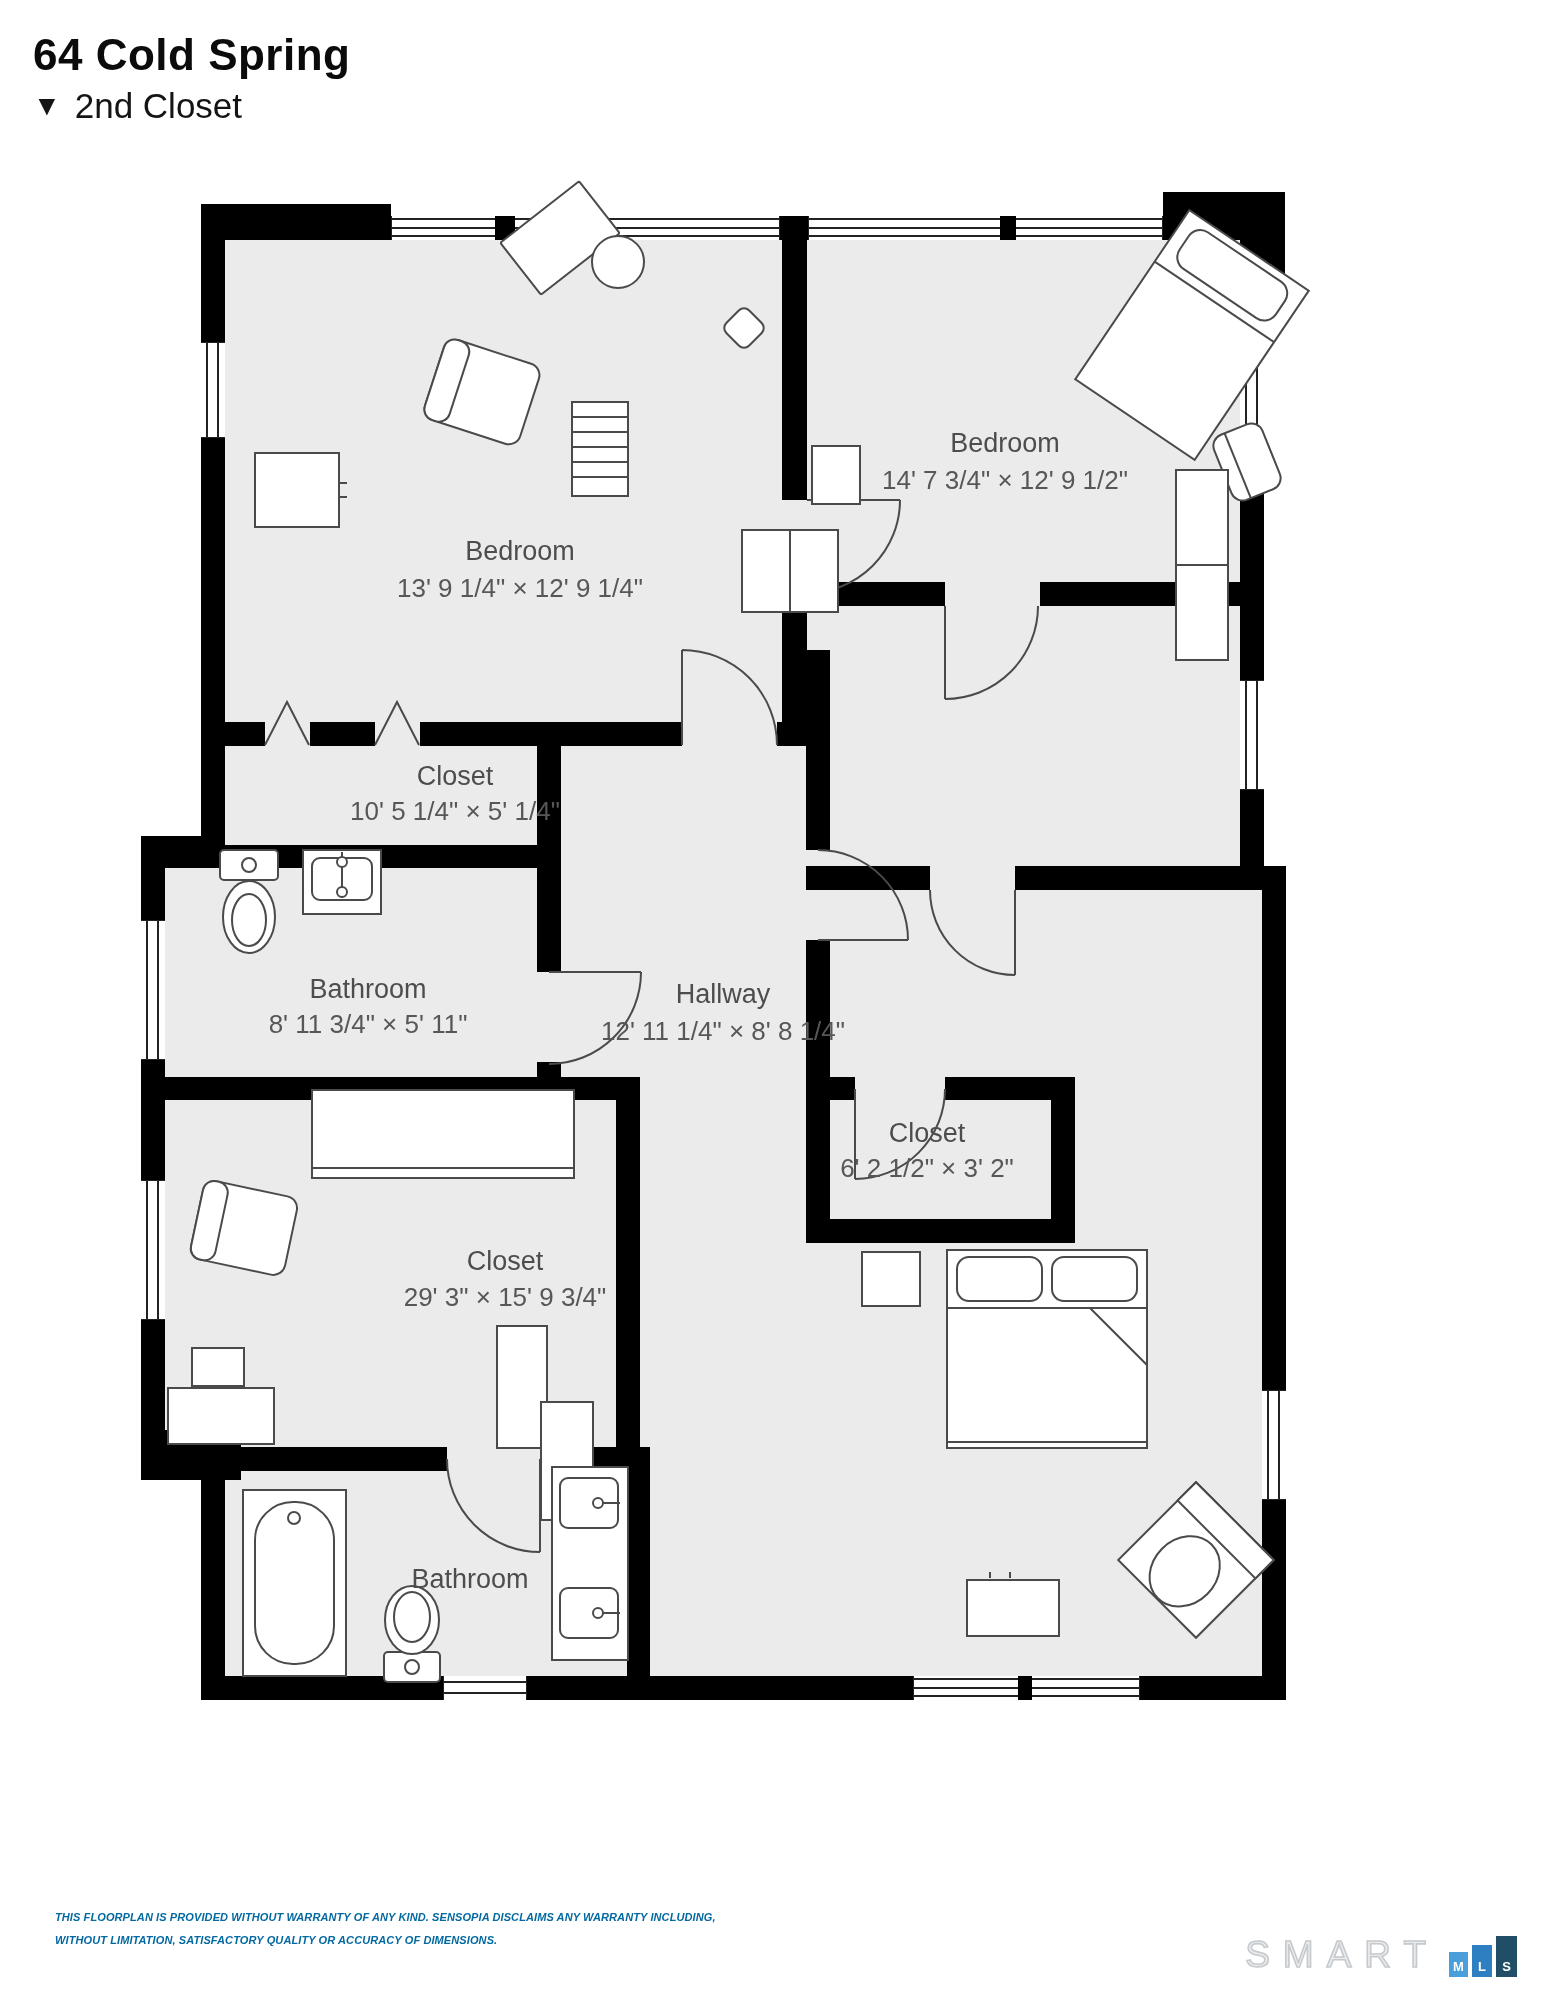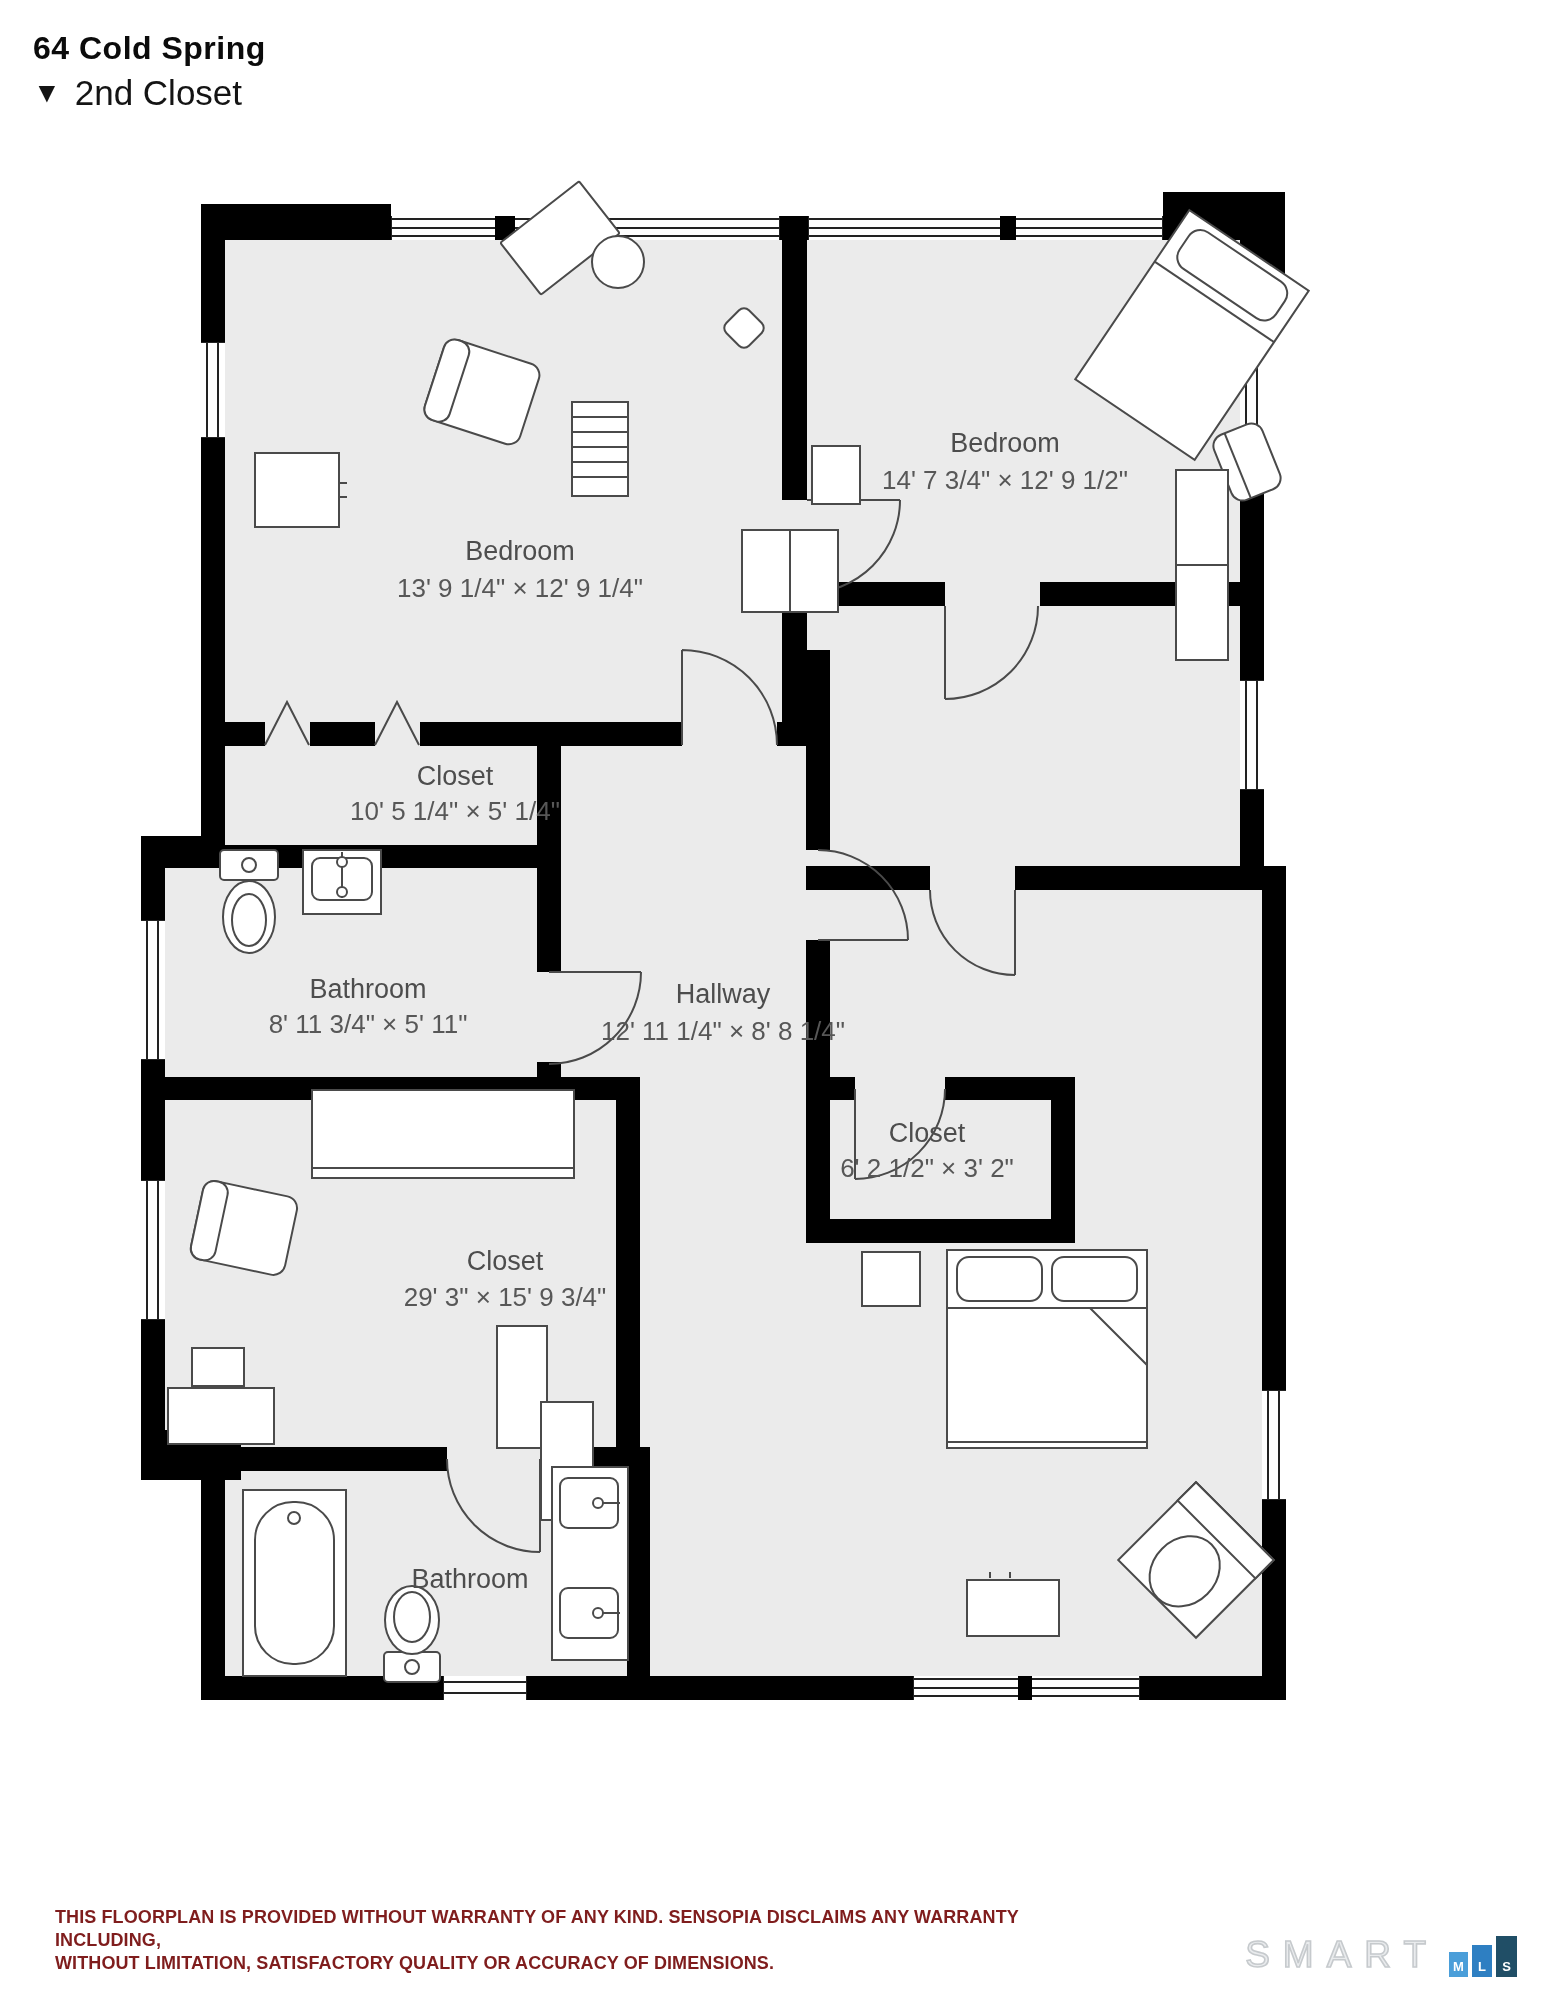--- a/index.html
+++ b/index.html
@@ -1,26 +1,26 @@
 <!DOCTYPE html>
 <html><head>
 <meta charset="utf-8">
 <style>
   html,body{margin:0;padding:0;background:#ffffff;}
   .page{position:relative;width:1545px;height:2000px;background:#ffffff;overflow:hidden;
         font-family:"Liberation Sans", sans-serif;}
   .hdr{position:absolute;left:33px;top:30px;color:#0b0b0b;}
-  .hdr .t1{font-size:32px;font-weight:700;letter-spacing:0.5px;}
+  .hdr .t1{font-size:44px;font-weight:700;letter-spacing:0.5px;}
   .hdr .t2{font-size:35px;font-weight:400;margin-top:6px;display:flex;align-items:center;gap:14px;color:#141414;}
   .hdr .tri{font-size:28px;line-height:1;}
   svg.plan{position:absolute;left:0;top:0;width:1545px;height:2000px;}
   .roomname{font-size:27px;fill:#4d4d4d;}
   .roomdims{font-size:26px;fill:#575757;}
   .footer{position:absolute;left:55px;top:1906px;width:980px;
-          font-size:18px;font-weight:700;line-height:23px;color:#7f1d1d;letter-spacing:0.1px;}
+          font-size:11px;font-weight:700;line-height:23px;color:#0369a1;letter-spacing:0.1px;font-style:italic;}
   .logo{position:absolute;right:28px;top:1936px;display:flex;gap:10px;}
   .logo .word{font-size:37px;font-weight:400;letter-spacing:13px;color:#e9ebed;
               -webkit-text-stroke:1.6px #c6cacd;line-height:1;}
   .logo .boxes{display:flex;align-items:flex-end;gap:4px;}
   .logo .bx{display:flex;align-items:flex-end;justify-content:center;color:#ffffff;
             font-size:13px;font-weight:700;padding-bottom:3px;}
   .bx.m{width:19px;height:22px;background:#4a9ed9;}
   .bx.l{width:20px;height:29px;background:#2e7fc2;}
   .bx.s{width:21px;height:38px;background:#204e66;}
 </style>

